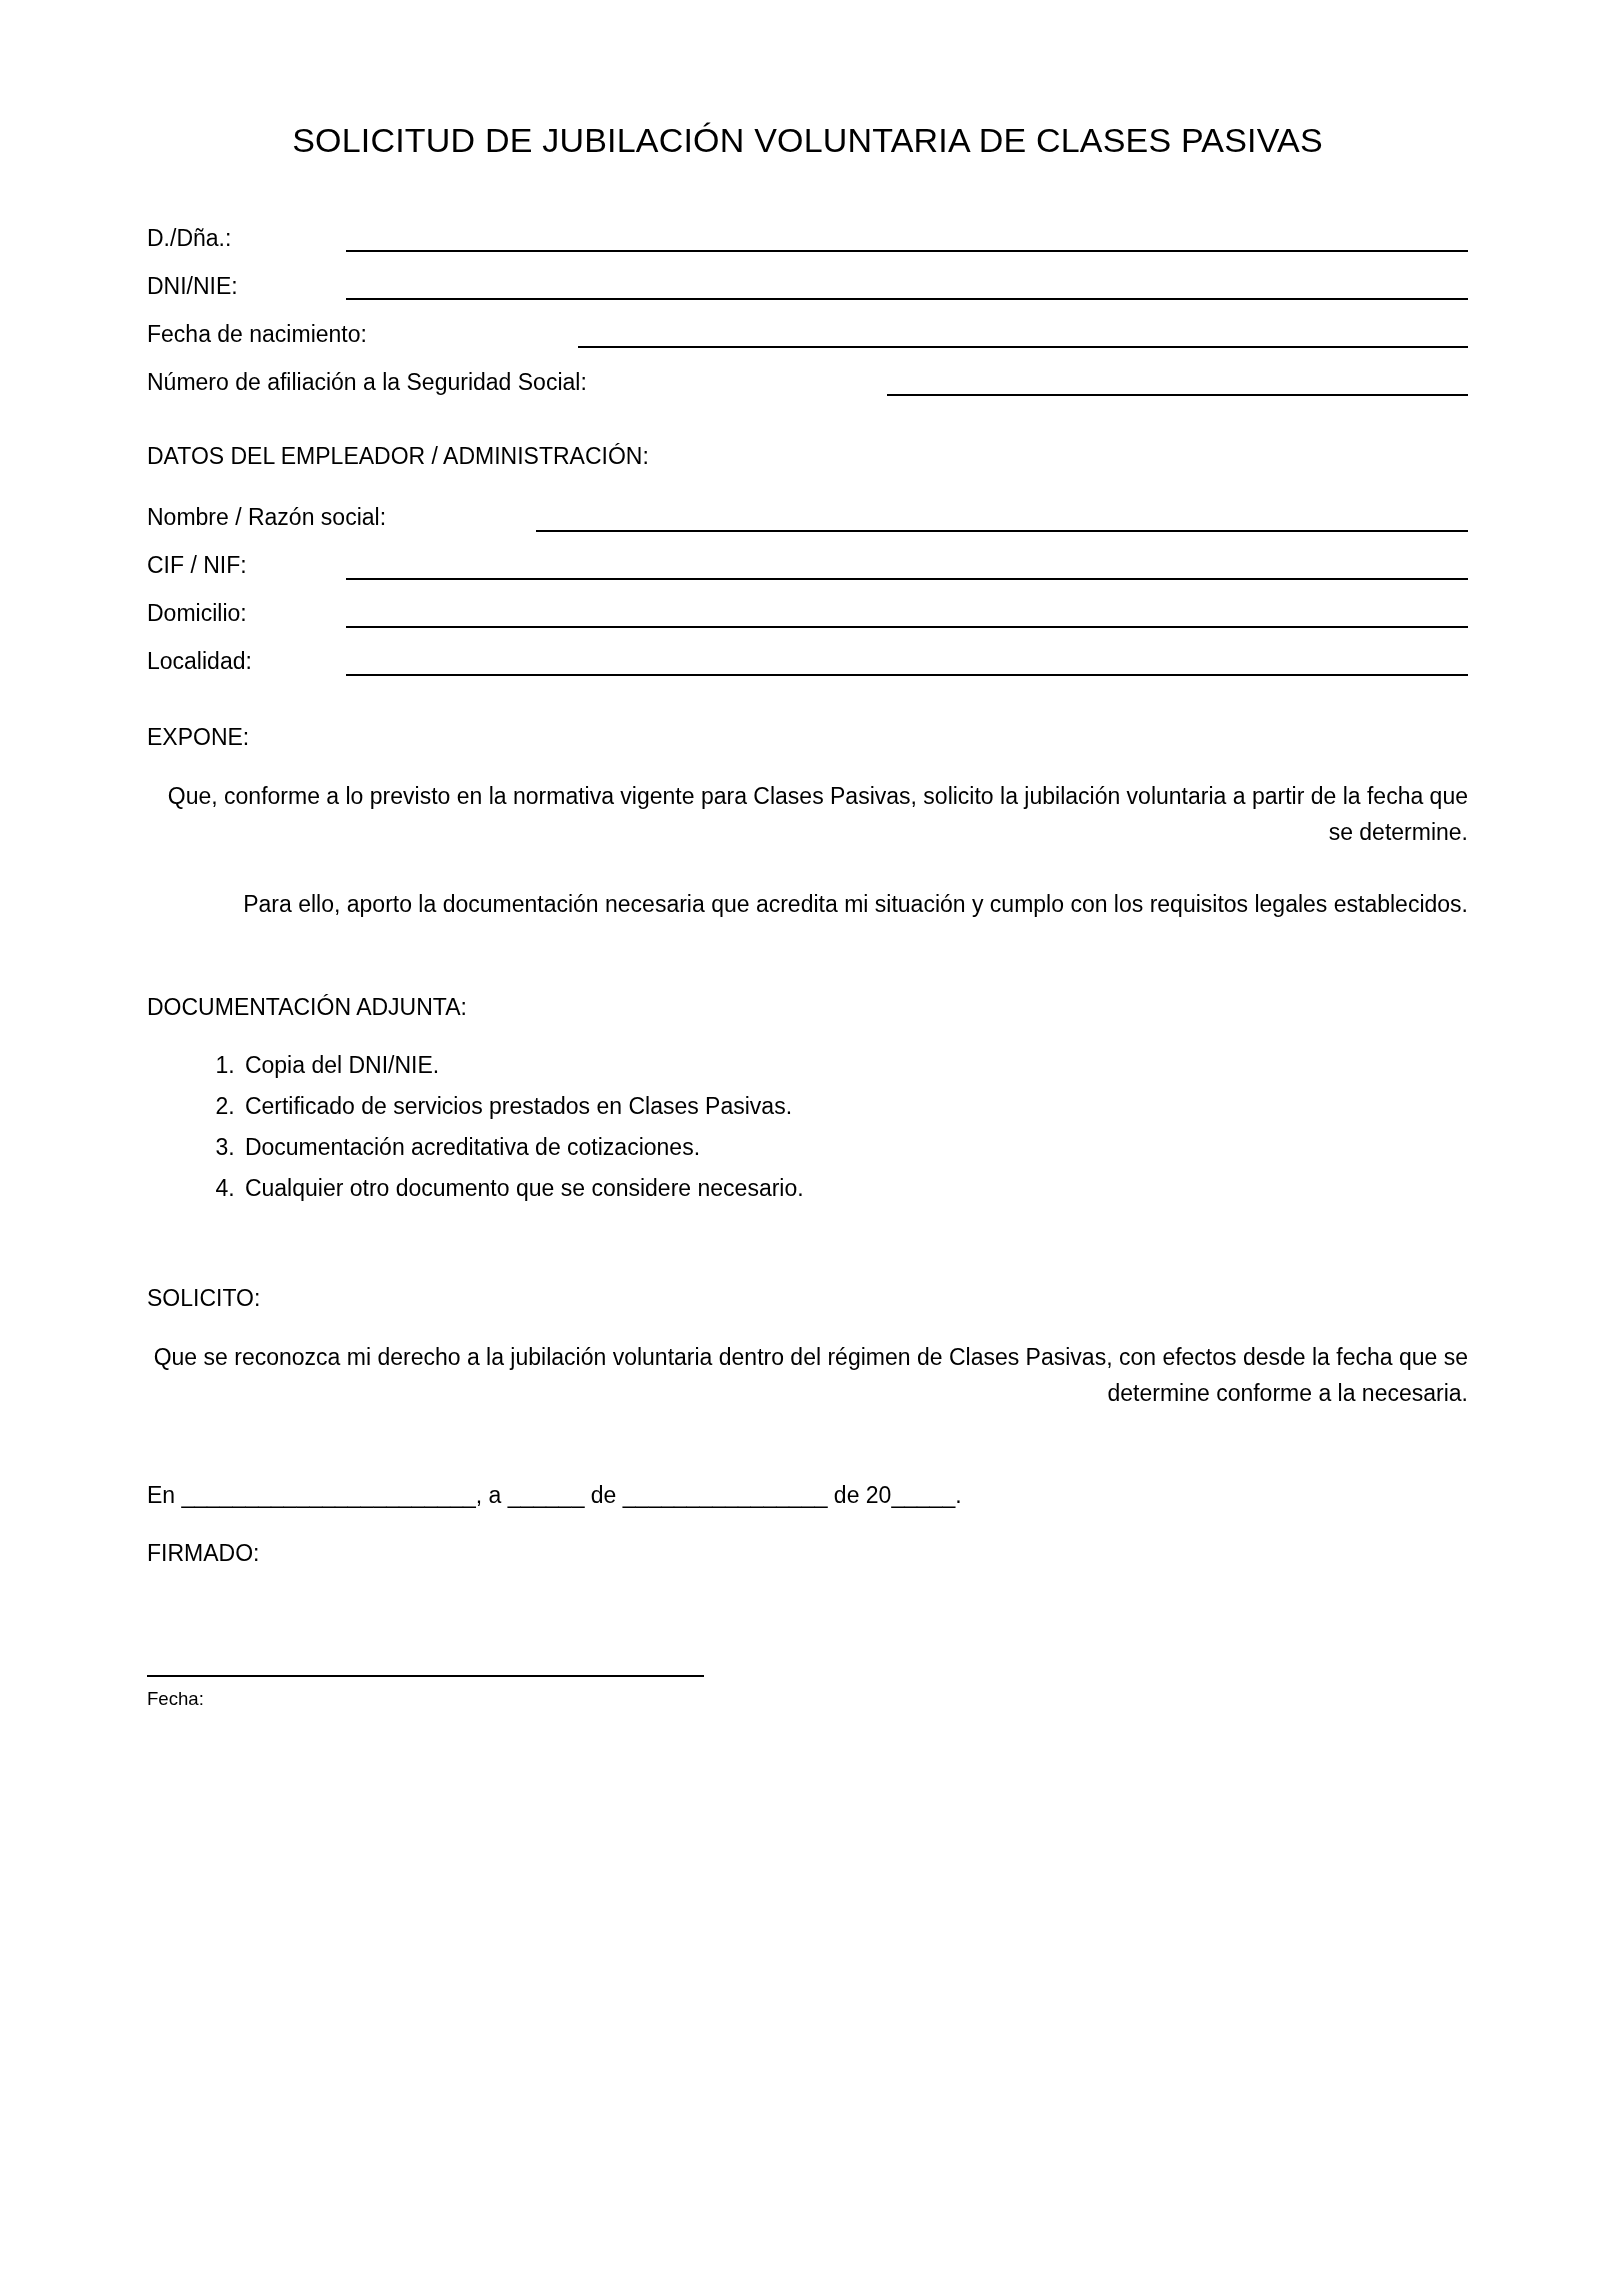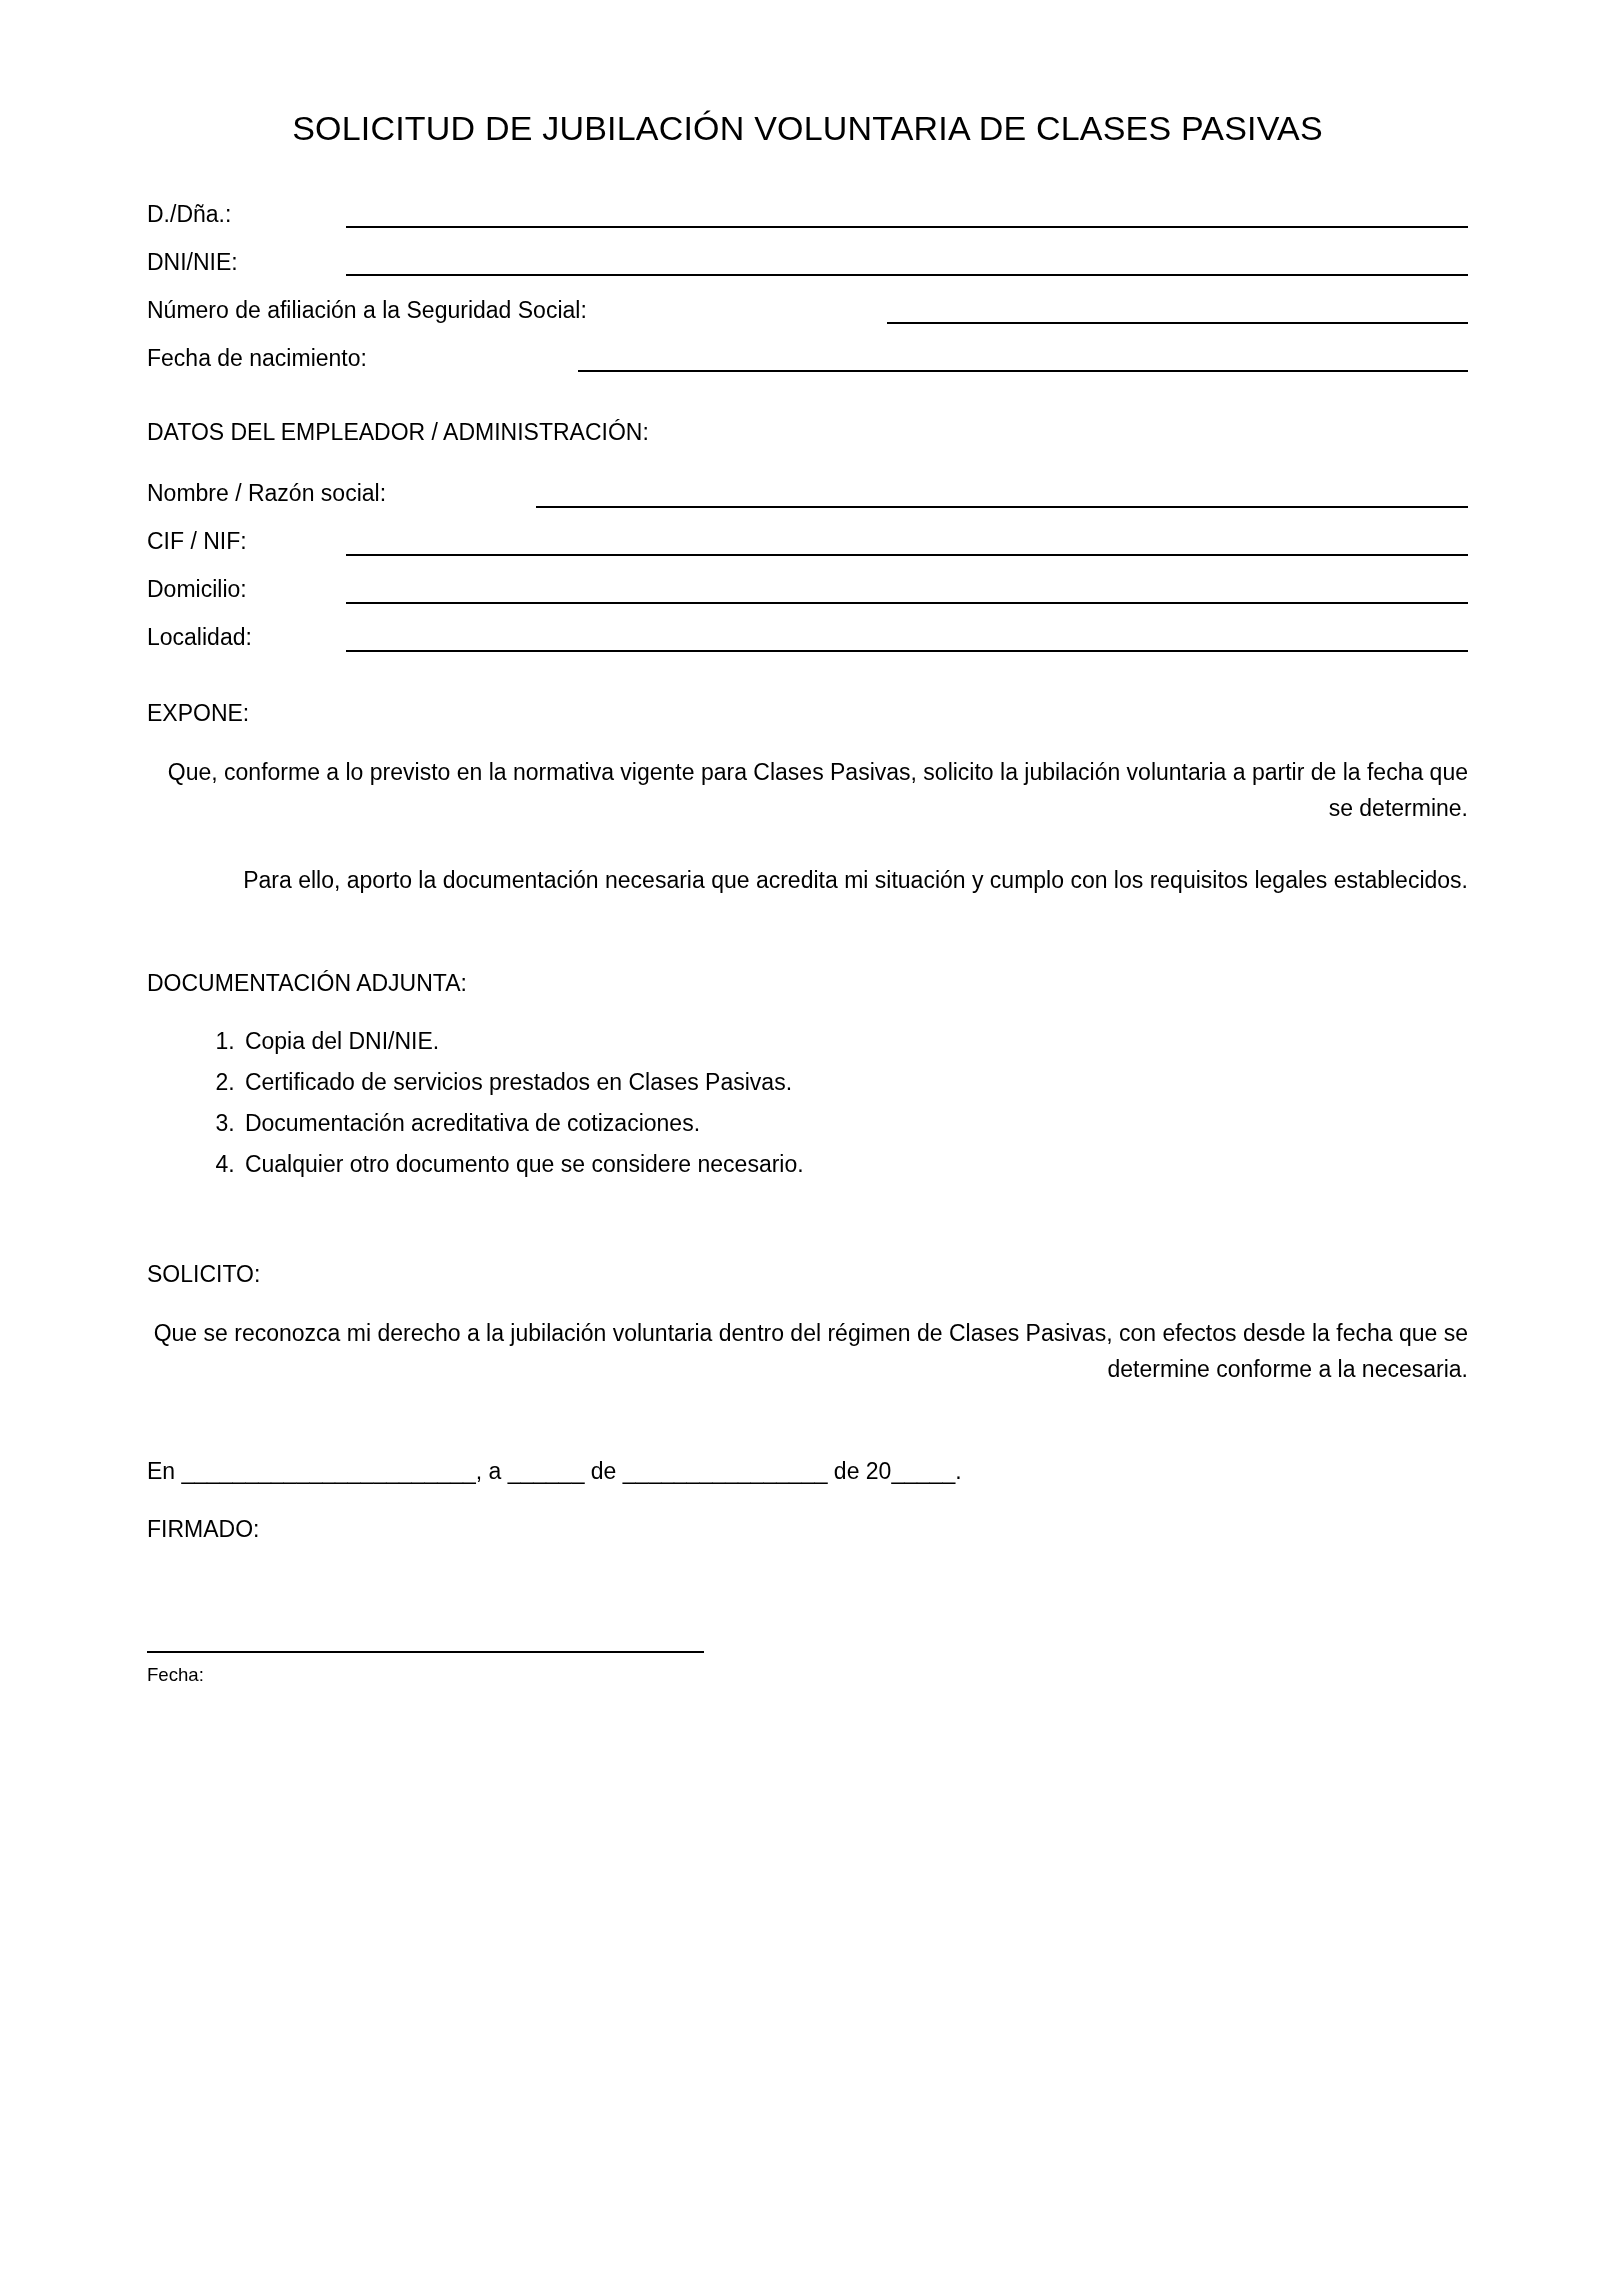--- a/index.html
+++ b/index.html
@@ -27,21 +27,21 @@
     top: 0;
     width: 1321px;
   }
 
   
   .doc-title {
     text-align: center;
     font-size: 34px;
     font-weight: normal;
     letter-spacing: 0.2px;
-    margin: 0;
+    margin: 12px;
     padding-top: 108px;
     line-height: 1.2;
   }
 
   
   .field-row {
     position: relative;
     height: 48px;
     font-size: 23px;
     line-height: 48px;
@@ -123,27 +123,27 @@
         <span class="field-label">D./Dña.:</span>
         <span class="field-rule" style="width:1122px"></span>
       </div>
 
       <div class="field-row">
         <span class="field-label">DNI/NIE:</span>
         <span class="field-rule" style="width:1122px"></span>
       </div>
 
       <div class="field-row">
+        <span class="field-label">Fecha de nacimiento:</span>
+        <span class="field-rule" style="width:890px"></span>
+      </div>
+
+      <div class="field-row">
         <span class="field-label">Número de afiliación a la Seguridad Social:</span>
         <span class="field-rule" style="width:581px"></span>
-      </div>
-
-      <div class="field-row">
-        <span class="field-label">Fecha de nacimiento:</span>
-        <span class="field-rule" style="width:890px"></span>
       </div>
 
     </div>
 
     <div style="height:39px"></div>
     <div>
       <p class="section-heading">DATOS DEL EMPLEADOR / ADMINISTRACIÓN:</p>
 
       <div style="height:25.5px"></div>
 

